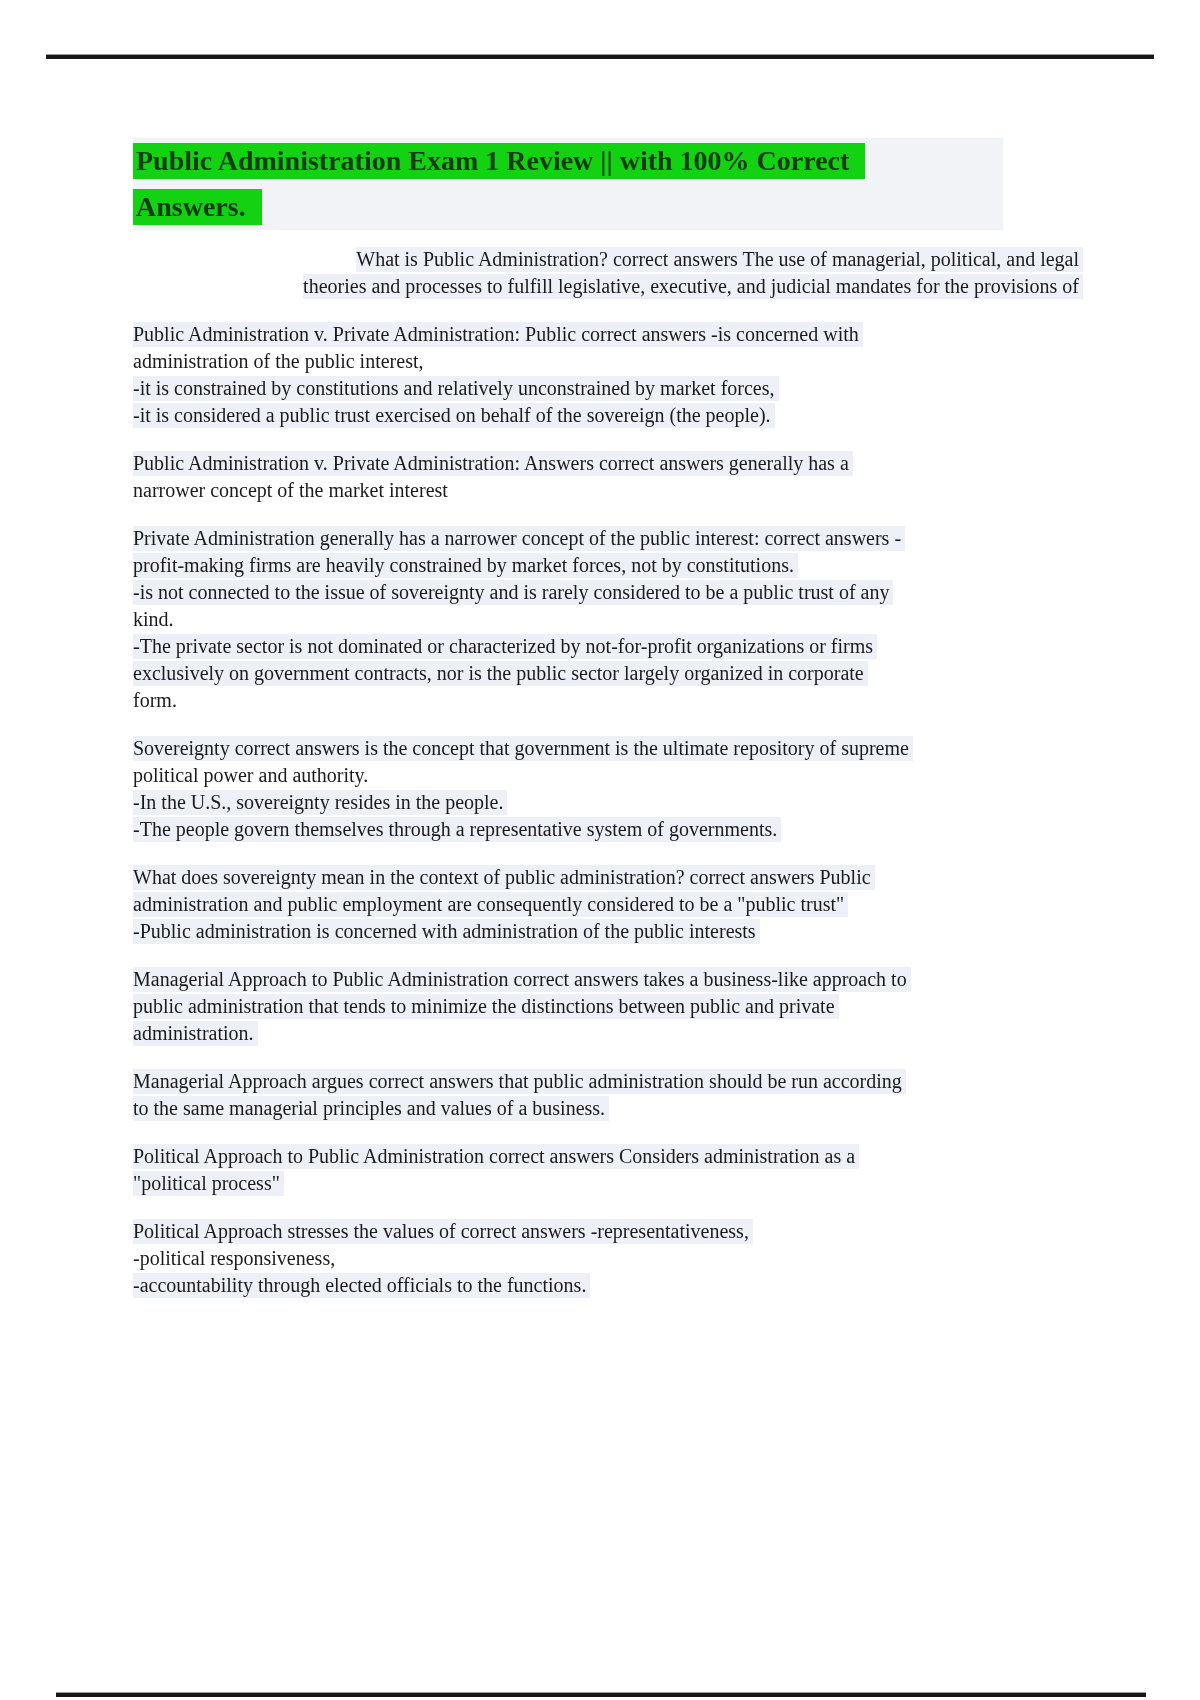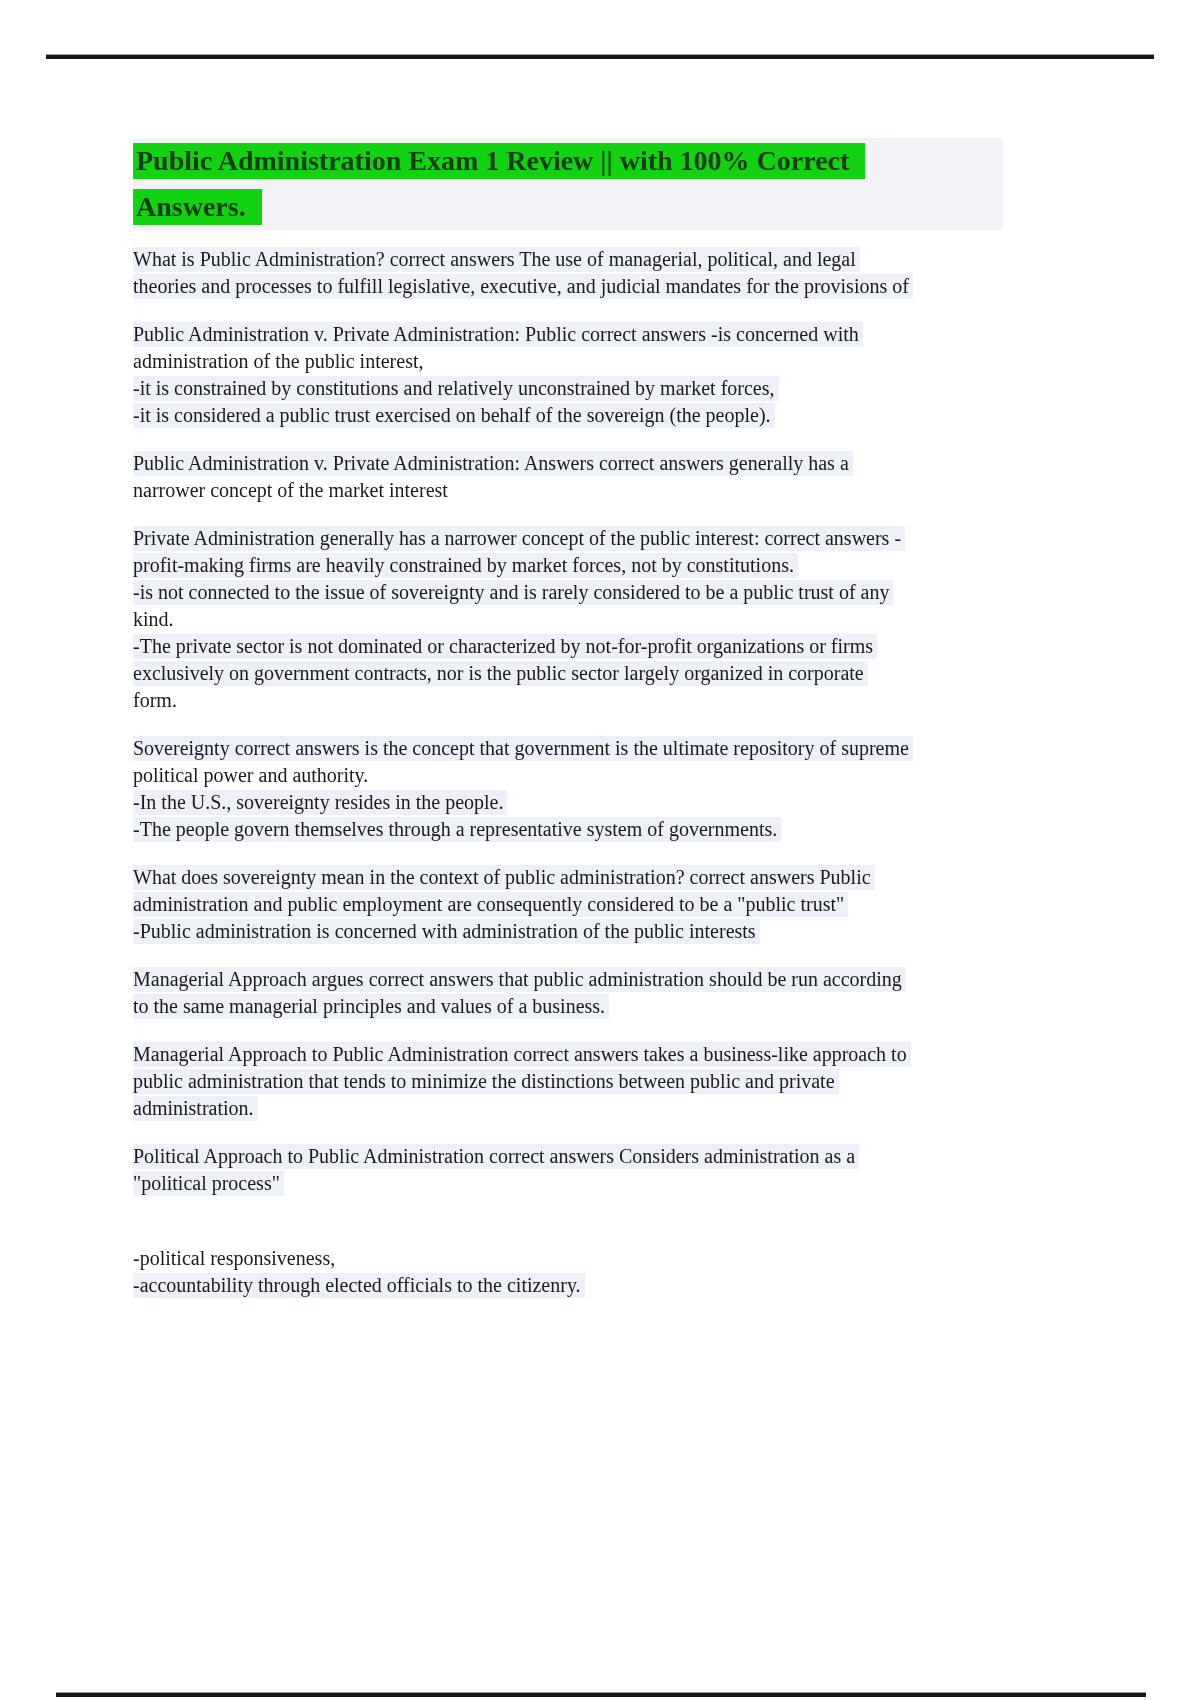--- a/index.html
+++ b/index.html
@@ -53,20 +53,21 @@
     margin-top: 14px;
     font-size: 20px;
     line-height: 27px;
     color: #1b1b1d;
   }
   #doc-body p {
     margin: 21px 0 0 0;
   }
   #doc-body p:first-child {
     margin-top: 16px;
+    text-align: right;
   }
   .ln.hl {
     background: var(--line-hl, #eef0f7);
     padding: 1px 4px 2px 0;
   }
 </style>
 </head>
 <body>
 
 <div id="page">
@@ -78,21 +79,21 @@
       <span class="tl">Answers.</span>
     </div>
 
     <div id="doc-body">
         <p><span class="ln hl">What is Public Administration? correct answers The use of managerial, political, and legal</span><br><span class="ln hl">theories and processes to fulfill legislative, executive, and judicial mandates for the provisions of</span><br></p>
         <p><span class="ln hl">Public Administration v. Private Administration: Public correct answers -is concerned with</span><br><span class="ln">administration of the public interest,</span><br><span class="ln hl">-it is constrained by constitutions and relatively unconstrained by market forces,</span><br><span class="ln hl">-it is considered a public trust exercised on behalf of the sovereign (the people).</span></p>
         <p><span class="ln hl">Public Administration v. Private Administration: Answers correct answers generally has a</span><br><span class="ln">narrower concept of the market interest</span></p>
         <p><span class="ln hl">Private Administration generally has a narrower concept of the public interest: correct answers -</span><br><span class="ln hl">profit-making firms are heavily constrained by market forces, not by constitutions.</span><br><span class="ln hl">-is not connected to the issue of sovereignty and is rarely considered to be a public trust of any</span><br><span class="ln">kind.</span><br><span class="ln hl">-The private sector is not dominated or characterized by not-for-profit organizations or firms</span><br><span class="ln hl">exclusively on government contracts, nor is the public sector largely organized in corporate</span><br><span class="ln">form.</span></p>
         <p><span class="ln hl">Sovereignty correct answers is the concept that government is the ultimate repository of supreme</span><br><span class="ln">political power and authority.</span><br><span class="ln hl">-In the U.S., sovereignty resides in the people.</span><br><span class="ln hl">-The people govern themselves through a representative system of governments.</span></p>
         <p><span class="ln hl">What does sovereignty mean in the context of public administration? correct answers Public</span><br><span class="ln hl">administration and public employment are consequently considered to be a "public trust"</span><br><span class="ln hl">-Public administration is concerned with administration of the public interests</span></p>
+        <p><span class="ln hl">Managerial Approach to Public Administration correct answers takes a business-like approach to</span><br><span class="ln hl">public administration that tends to minimize the distinctions between public and private</span><br><span class="ln hl">administration.</span></p>
         <p><span class="ln hl">Managerial Approach argues correct answers that public administration should be run according</span><br><span class="ln hl">to the same managerial principles and values of a business.</span></p>
-        <p><span class="ln hl">Managerial Approach to Public Administration correct answers takes a business-like approach to</span><br><span class="ln hl">public administration that tends to minimize the distinctions between public and private</span><br><span class="ln hl">administration.</span></p>
         <p><span class="ln hl">Political Approach to Public Administration correct answers Considers administration as a</span><br><span class="ln hl">"political process"</span></p>
-        <p><br><span class="ln">-political responsiveness,</span><br><span class="ln hl">-accountability through elected officials to the citizenry.</span></p>
+        <p><span class="ln hl">Political Approach stresses the values of correct answers -representativeness,</span><br><span class="ln">-political responsiveness,</span><br><span class="ln hl">-accountability through elected officials to the functions.</span></p>
       </div>
   </div>
 
   <div id="bottom-rule" class="rule"></div>
 </div>
 
 </body></html>

